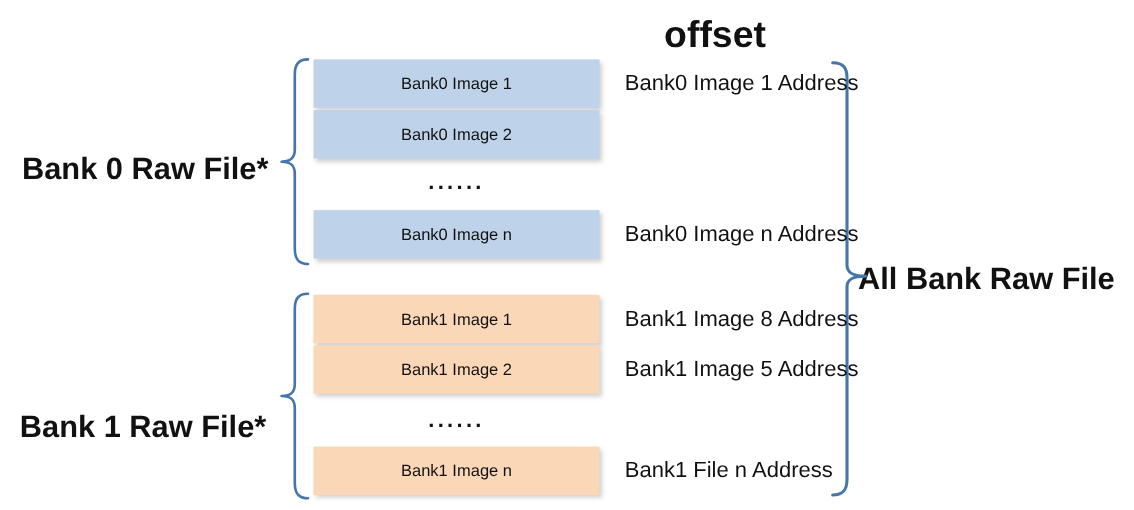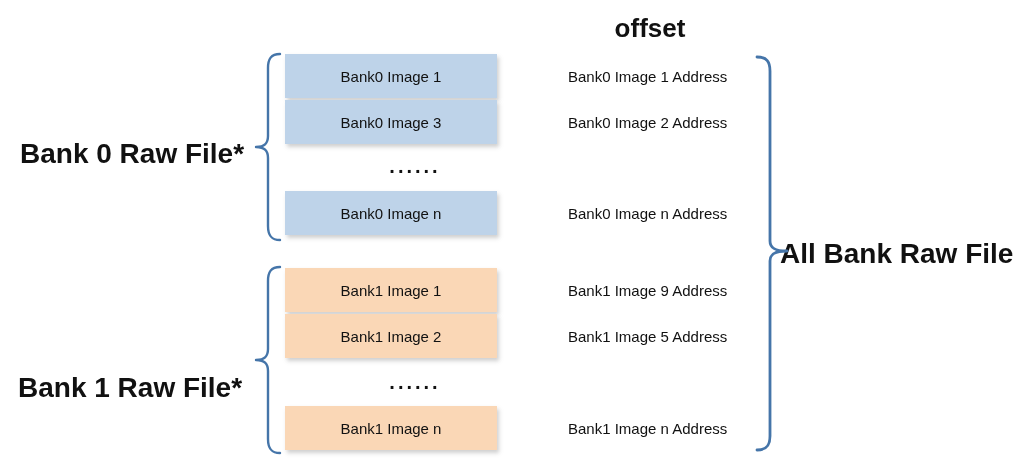--- a/index.html
+++ b/index.html
@@ -15,29 +15,29 @@
     background: #ffffff;
     overflow: hidden;
     color: var(--text, #111111);
   }
   .heading {
     position: absolute;
     font-weight: bold;
     color: var(--text, #111111);
     white-space: nowrap;
   }
-  .offset-heading    { left: 590px; top: 13px;  width: 120px; text-align: center; font-size: 26px; }
+  .offset-heading    { left: 590px; top: 13px;  width: 120px; text-align: center; font-size: 34px; }
   .bank0-label       { left: 20px;  top: 122px; font-size: 28px; margin-top: 16px; }
   .bank1-label       { left: 18px;  top: 340px; font-size: 28px; margin-top: 32px; }
   .all-bank-label    { left: 780px; top: 238px; font-size: 28px; }
 
   .membox {
     position: absolute;
     left: 285px;
-    width: 212px;
+    width: 260px;
     height: 44px;
     display: flex;
     align-items: center;
     justify-content: center;
     font-size: 15px;
     color: var(--text, #111111);
     box-shadow: 2px 3px 4px rgba(120,120,120,0.35);
     box-sizing: border-box;
   }
   .membox.blue   { background: var(--bank0-box-fill, #BED3E9); }
@@ -57,21 +57,21 @@
     color: var(--text, #111111);
   }
 
   .addr {
     position: absolute;
     left: 568px;
     width: 210px;
     height: 44px;
     display: flex;
     align-items: center;
-    font-size: 15px;
+    font-size: 20px;
     color: var(--text, #111111);
     white-space: nowrap;
   }
 
   .brace {
     position: absolute;
     overflow: visible;
   }
   .brace path {
     fill: none;
@@ -98,30 +98,29 @@
 
   <svg class="brace small" style="left:253px; top:265px;" width="36" height="190" viewBox="0 0 36 190">
     <path d="M 27 2 C 18 2 15 7 15 16 L 15 84 C 15 91 12 95 3 95 C 12 95 15 99 15 106 L 15 174 C 15 183 18 188 27 188"></path>
   </svg>
 
   <svg class="brace big" style="left:753px; top:55px;" width="40" height="397" viewBox="0 0 40 397">
     <path d="M 4 2 C 14 2 17 7 17 16 L 17 186 C 17 193 22 196 34 196 C 22 196 17 199 17 206 L 17 381 C 17 390 14 395 4 395"></path>
   </svg>
 
   <div class="membox blue" style="top:54px;">Bank0 Image 1</div>
-  <div class="membox blue" style="top:100px;">Bank0 Image 3</div>
+  <div class="membox blue" style="top:100px;">Bank0 Image 2</div>
   <div class="dots" style="top:152px;">......</div>
   <div class="membox blue" style="top:191px;">Bank0 Image n</div>
 
   <div class="membox orange" style="top:268px;">Bank1 Image 1</div>
   <div class="membox orange" style="top:314px;">Bank1 Image 2</div>
   <div class="dots" style="top:368px;">......</div>
   <div class="membox orange" style="top:406px;">Bank1 Image n</div>
 
   <div class="addr" style="top:54px;">Bank0 Image 1 Address</div>
-  <div class="addr" style="top:100px;">Bank0 Image 2 Address</div>
   <div class="addr" style="top:191px;">Bank0 Image n Address</div>
 
-  <div class="addr" style="top:268px;">Bank1 Image 9 Address</div>
+  <div class="addr" style="top:268px;">Bank1 Image 8 Address</div>
   <div class="addr" style="top:314px;">Bank1 Image 5 Address</div>
-  <div class="addr" style="top:406px;">Bank1 Image n Address</div>
+  <div class="addr" style="top:406px;">Bank1 File n Address</div>
 
 </div>
 
 </body></html>

